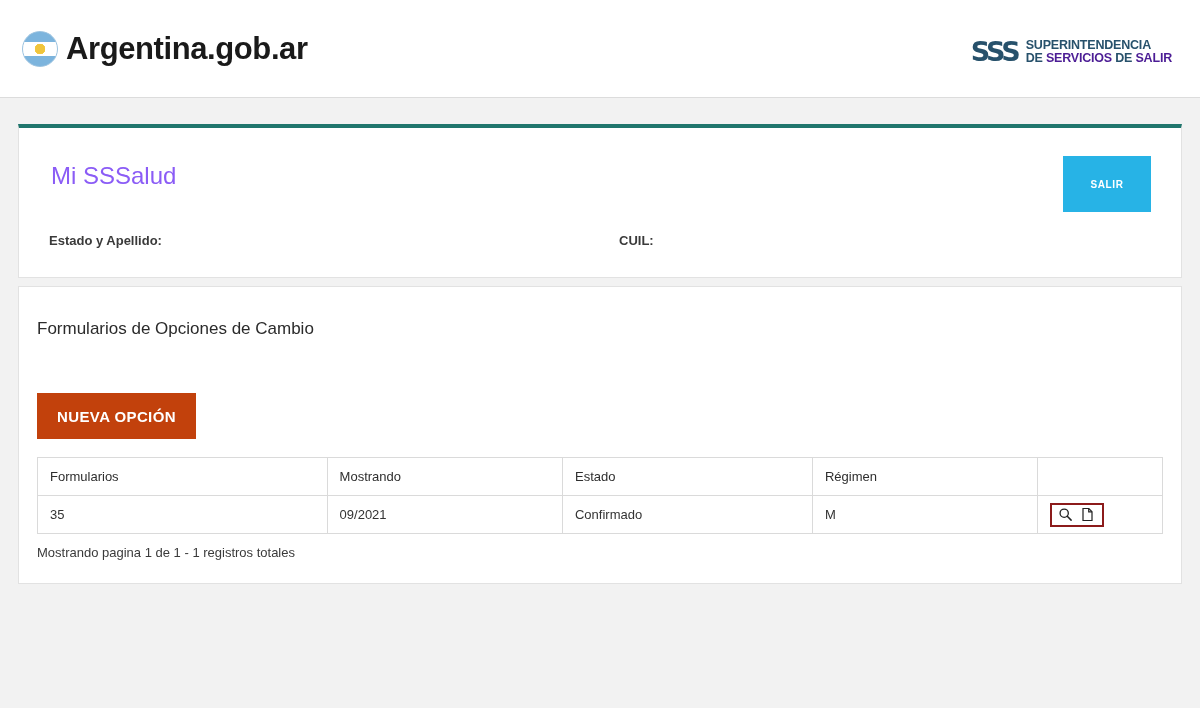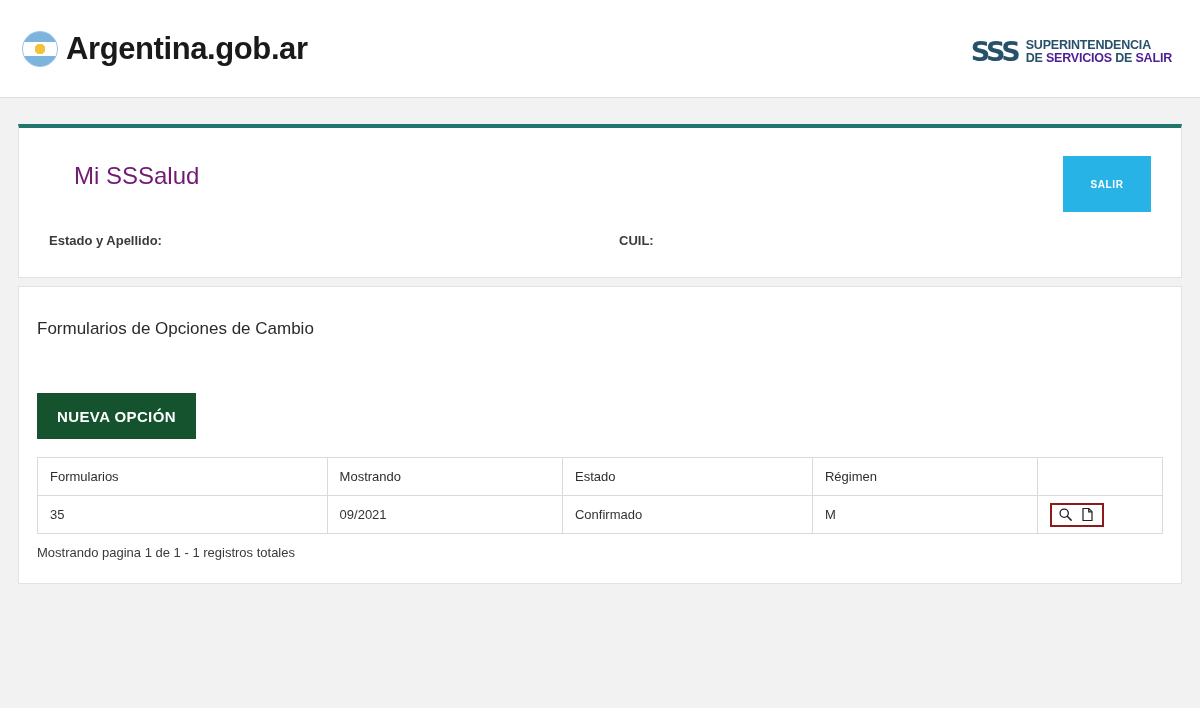--- a/index.html
+++ b/index.html
@@ -107,23 +107,22 @@
   }
   .card-user {
     left: 18px; top: 124px;
     width: 1164px; height: 154px;
     border-top: 4px solid #20766d;
   }
   .card-title {
     position: absolute;
     left: 32px; top: 34px;
     font-size: 24px;
-    color: #701a75;
+    color: #8b5cf6;
     font-weight: 400;
-    margin-left: 23px;
   }
   .btn-salir {
     position: absolute;
     right: 30px; top: 28px;
     width: 88px; height: 56px;
     background: #27b3e6;
     color: #ffffff;
     border: none;
     font-size: 10px;
     font-weight: 700;
@@ -159,21 +158,21 @@
     left: 18px; top: 32px;
     font-size: 17px;
     color: #2b2b2b;
     font-weight: 400;
   }
   .btn-nueva {
     position: absolute;
     left: 18px; top: 106px;
     height: 46px;
     padding: 0 20px;
-    background: #14532d;
+    background: #c2410c;
     color: #ffffff;
     border: none;
     font-size: 15px;
     font-weight: 700;
     letter-spacing: 0.4px;
     cursor: pointer;
     display: flex;
     align-items: center;
   }
 

